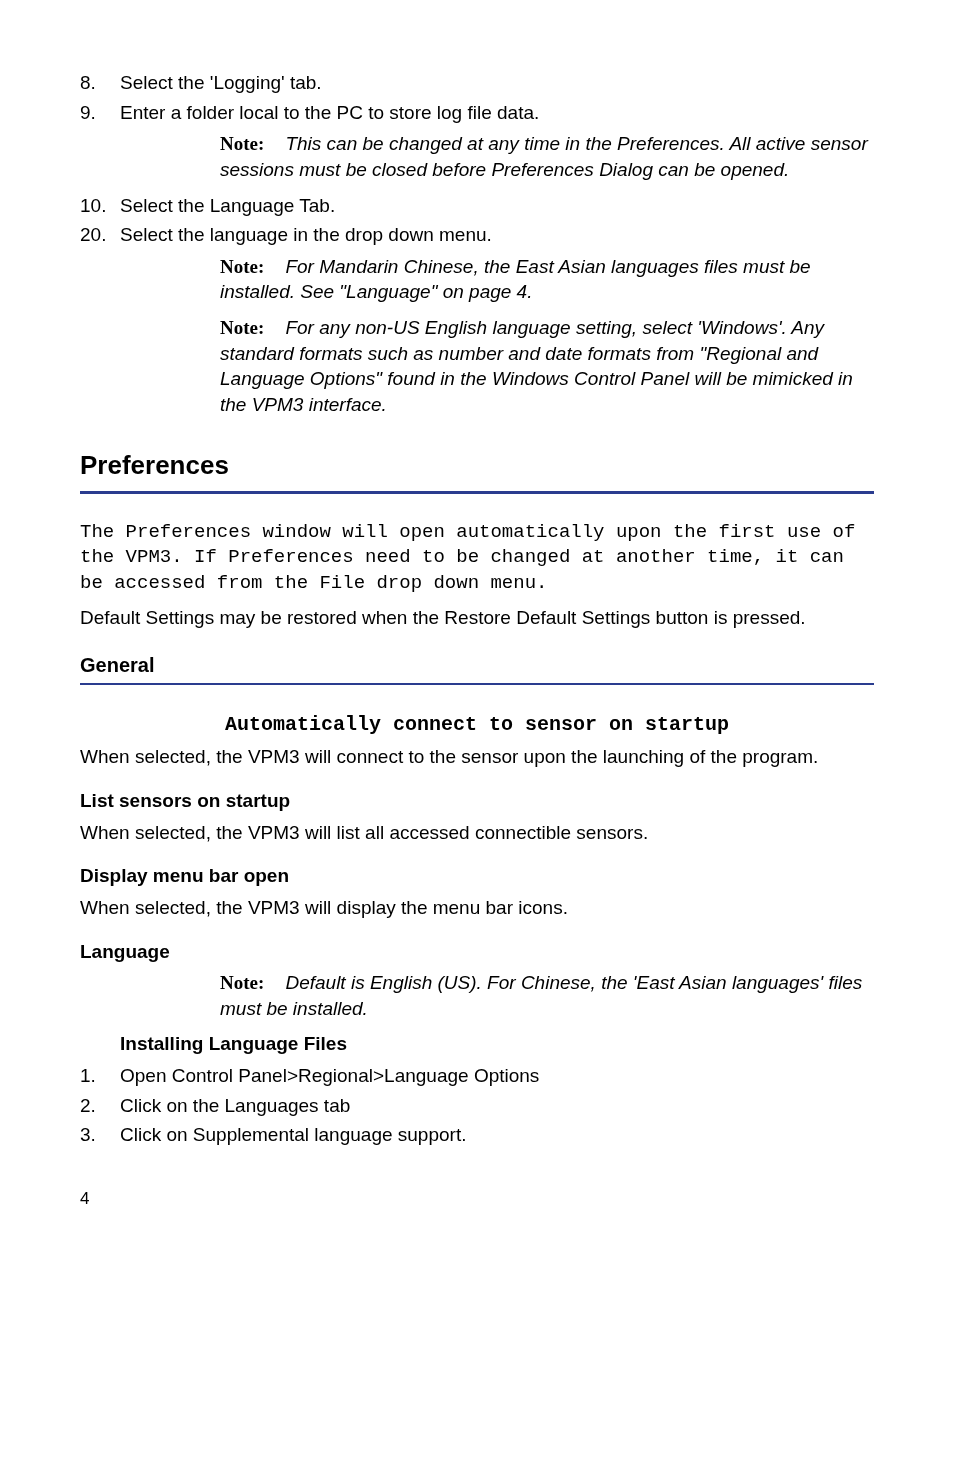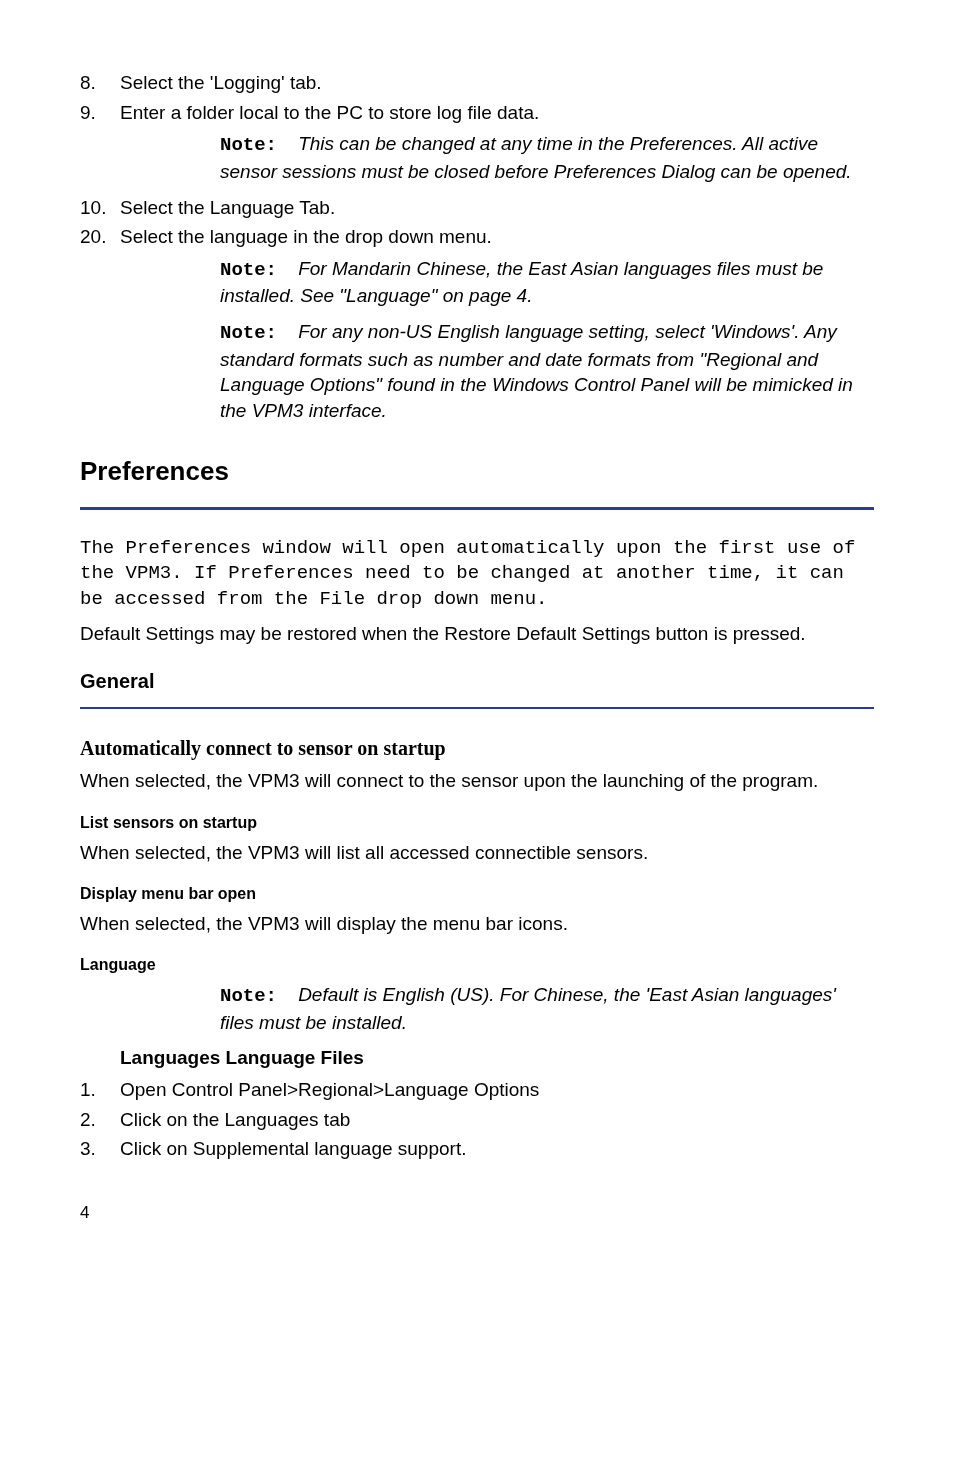--- a/index.html
+++ b/index.html
@@ -22,60 +22,61 @@
   }
   .ol-text {
     flex: 1;
   }
   .note-block {
     margin-left: 140px;
     margin-top: 6px;
     margin-bottom: 10px;
   }
   .note-label {
-    font-family: Liberation Mono, monospace;
+    font-family: Liberation Serif, serif;
     font-weight: bold;
   }
   .note-text {
     font-style: italic;
   }
   h1.section {
     font-family: Arial, "Helvetica Neue", sans-serif;
     font-weight: bold;
     font-size: 26px;
     margin-top: 30px;
     margin-bottom: 0;
-    padding-bottom: 18px;
+    padding-bottom: 8px;
     border-bottom: 3px solid #2a3c8f;
   }
   .body-para {
     margin-top: 26px;
     margin-bottom: 8px;
     font-family: Liberation Mono, monospace;
   }
   h2.sub {
     font-family: Arial, "Helvetica Neue", sans-serif;
     font-weight: bold;
     font-size: 20px;
     margin-top: 22px;
     margin-bottom: 12px;
-    padding-bottom: 12px;
+    padding-bottom: 4px;
     border-bottom: 2px solid #2a3c8f;
   }
   h3.h3 {
-    font-family: Liberation Serif, serif;
+    font-family: Liberation Mono, monospace;
     font-weight: bold;
     font-size: 20px;
     margin-top: 26px;
     margin-bottom: 6px;
+    text-align: center;
   }
   h4.h4 {
     font-family: Arial, "Helvetica Neue", sans-serif;
     font-weight: bold;
-    font-size: 16px;
+    font-size: 19px;
     margin-top: 18px;
     margin-bottom: 6px;
   }
   h5.h5 {
     font-family: Arial, "Helvetica Neue", sans-serif;
     font-weight: bold;
     font-size: 19px;
     margin-top: 8px;
     margin-bottom: 6px;
     margin-left: 40px;
@@ -145,21 +146,21 @@
 <p class="para">When selected, the VPM3 will display the menu bar icons.</p>
 
 <h4 class="h4">Language</h4>
 
 <div class="note-block">
   <span class="note-label">Note:</span>
   <span>&nbsp;&nbsp;</span>
   <span class="note-text">Default is English (US). For Chinese, the 'East Asian languages' files must be installed.</span>
 </div>
 
-<h5 class="h5">Languages Language Files</h5>
+<h5 class="h5">Installing Language Files</h5>
 
 <div class="ol-item">
   <span class="ol-num">1.</span>
   <span class="ol-text">Open Control Panel&gt;Regional&gt;Language Options</span>
 </div>
 <div class="ol-item">
   <span class="ol-num">2.</span>
   <span class="ol-text">Click on the Languages tab</span>
 </div>
 <div class="ol-item">

